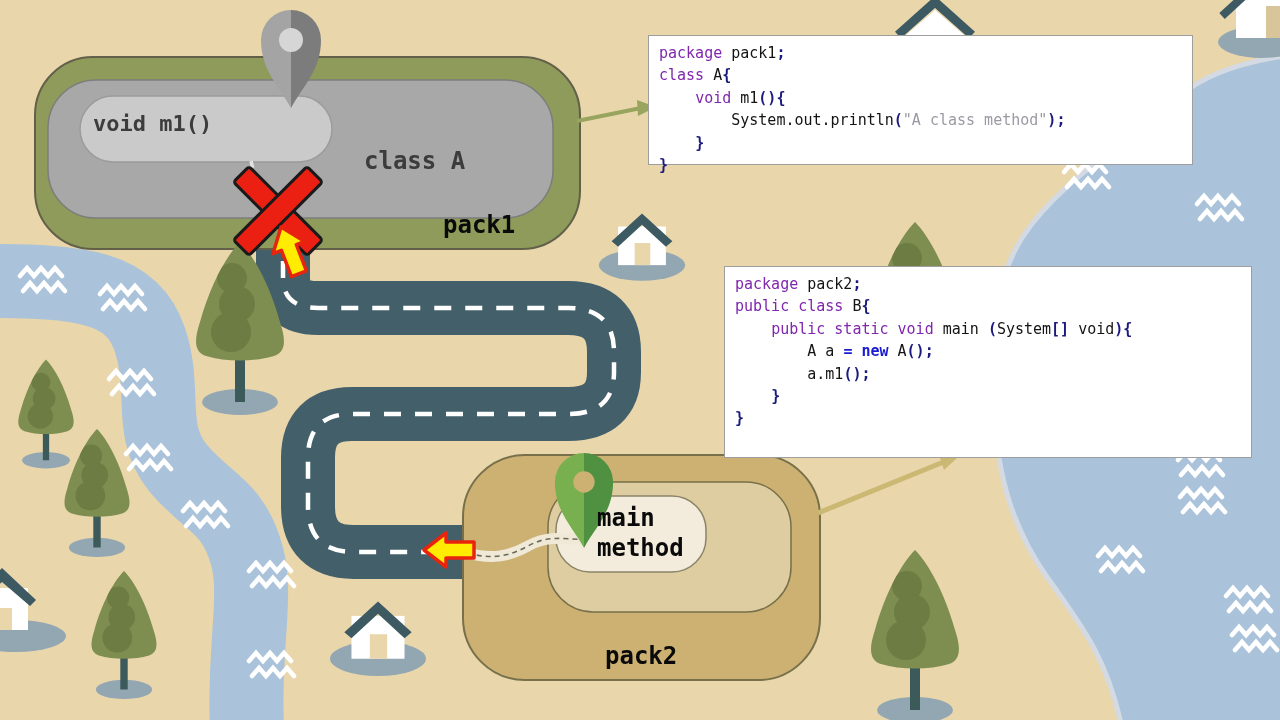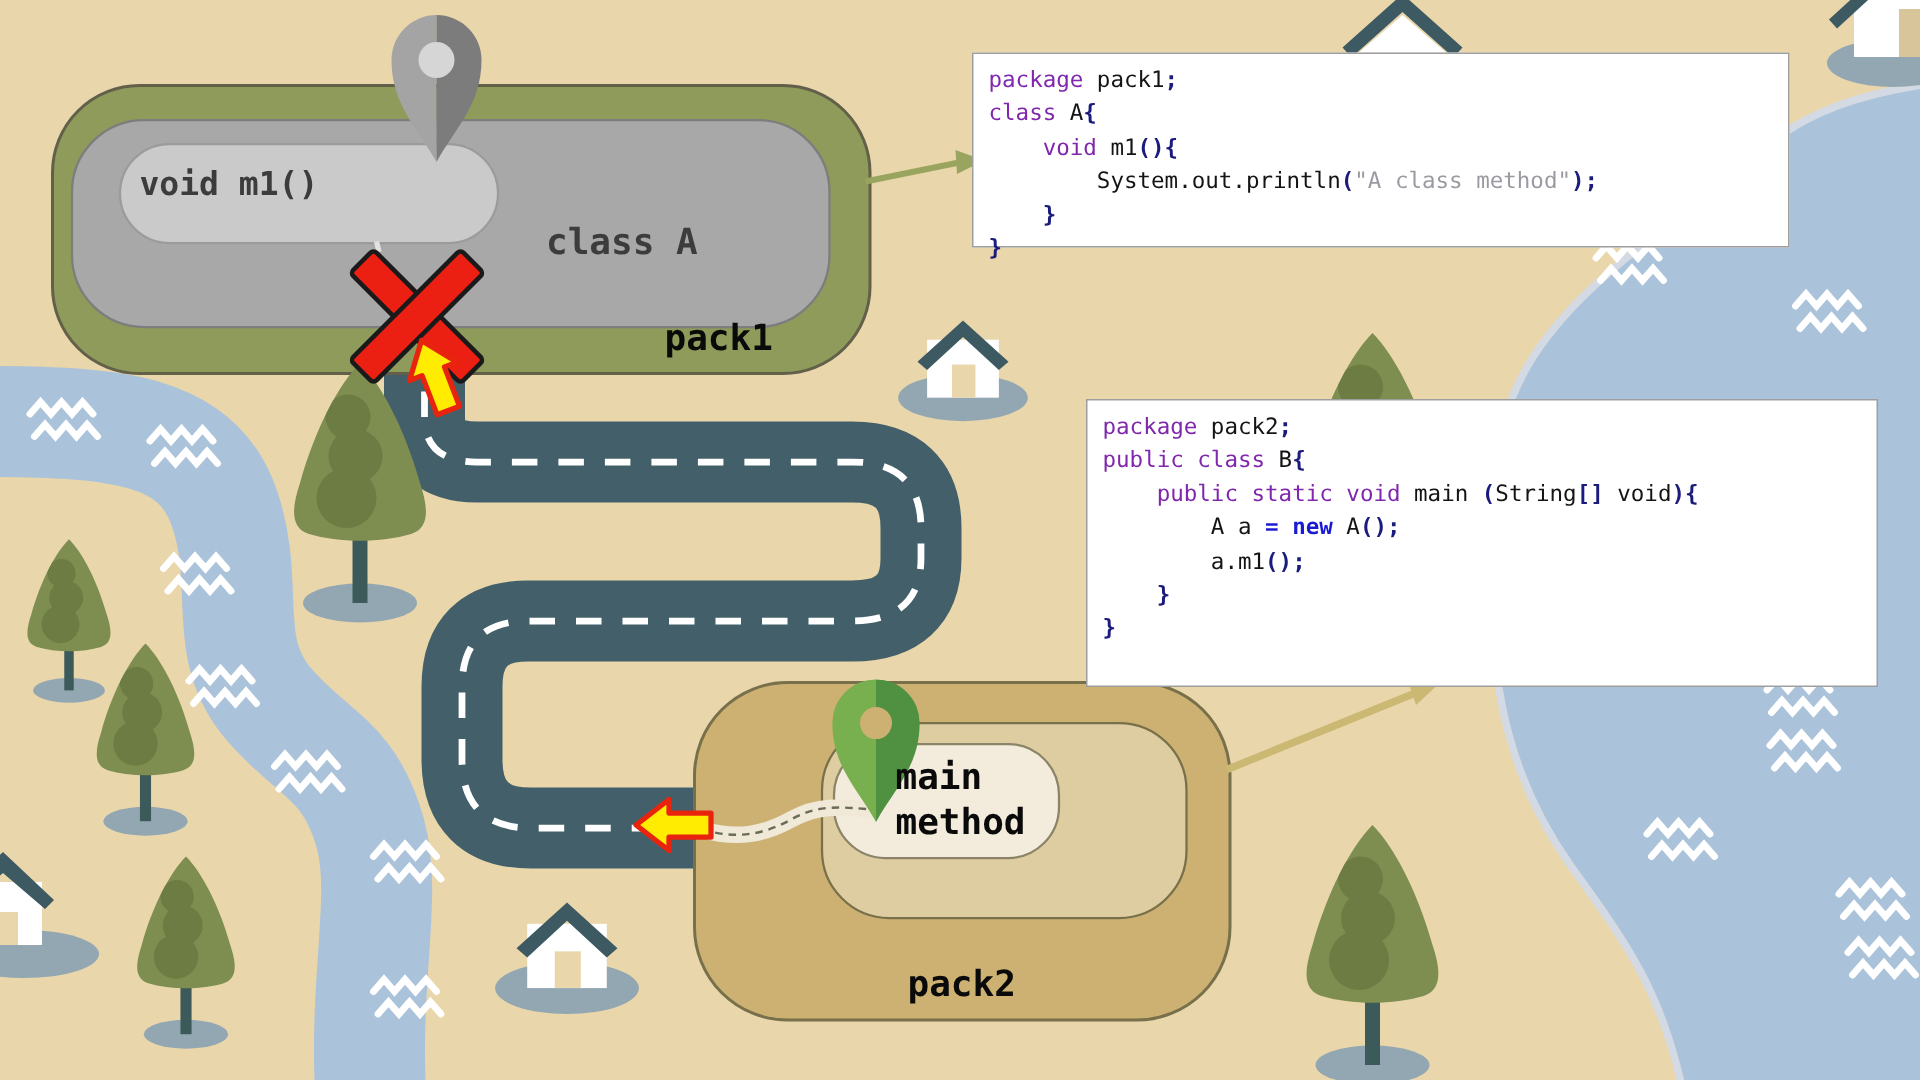--- a/index.html
+++ b/index.html
@@ -177,20 +177,20 @@
       <div class="code-line"><span class="tok-kw">package</span><span class="tok-pl"> pack1</span><span class="tok-pu">;</span></div>
       <div class="code-line"><span class="tok-kw">class</span><span class="tok-pl"> A</span><span class="tok-pu">{</span></div>
       <div class="code-line"><span class="tok-pl">    </span><span class="tok-kw">void</span><span class="tok-pl"> m1</span><span class="tok-pu">(){</span></div>
       <div class="code-line"><span class="tok-pl">        System.out.println</span><span class="tok-pu">(</span><span class="tok-str">"A class method"</span><span class="tok-pu">)</span><span class="tok-pu">;</span></div>
       <div class="code-line"><span class="tok-pl">    </span><span class="tok-pu">}</span></div>
       <div class="code-line"><span class="tok-pu">}</span></div>
     </div>
 <div class="code-box" id="code-box-2">
       <div class="code-line"><span class="tok-kw">package</span><span class="tok-pl"> pack2</span><span class="tok-pu">;</span></div>
       <div class="code-line"><span class="tok-kw">public class</span><span class="tok-pl"> B</span><span class="tok-pu">{</span></div>
-      <div class="code-line"><span class="tok-pl">    </span><span class="tok-kw">public static void</span><span class="tok-pl"> main </span><span class="tok-pu">(</span><span class="tok-pl">String</span><span class="tok-pu">[]</span><span class="tok-pl"> void</span><span class="tok-pu">){</span></div>
+      <div class="code-line"><span class="tok-pl">    </span><span class="tok-kw">public static void</span><span class="tok-pl"> main </span><span class="tok-pu">(</span><span class="tok-pl">System</span><span class="tok-pu">[]</span><span class="tok-pl"> void</span><span class="tok-pu">){</span></div>
       <div class="code-line"><span class="tok-pl">        A a </span><span class="tok-imp">=</span><span class="tok-pl"> </span><span class="tok-imp">new</span><span class="tok-pl"> A</span><span class="tok-pu">();</span></div>
       <div class="code-line"><span class="tok-pl">        a.m1</span><span class="tok-pu">();</span></div>
       <div class="code-line"><span class="tok-pl">    </span><span class="tok-pu">}</span></div>
       <div class="code-line"><span class="tok-pu">}</span></div>
     </div>
 
 </div>
 
 </body></html>

